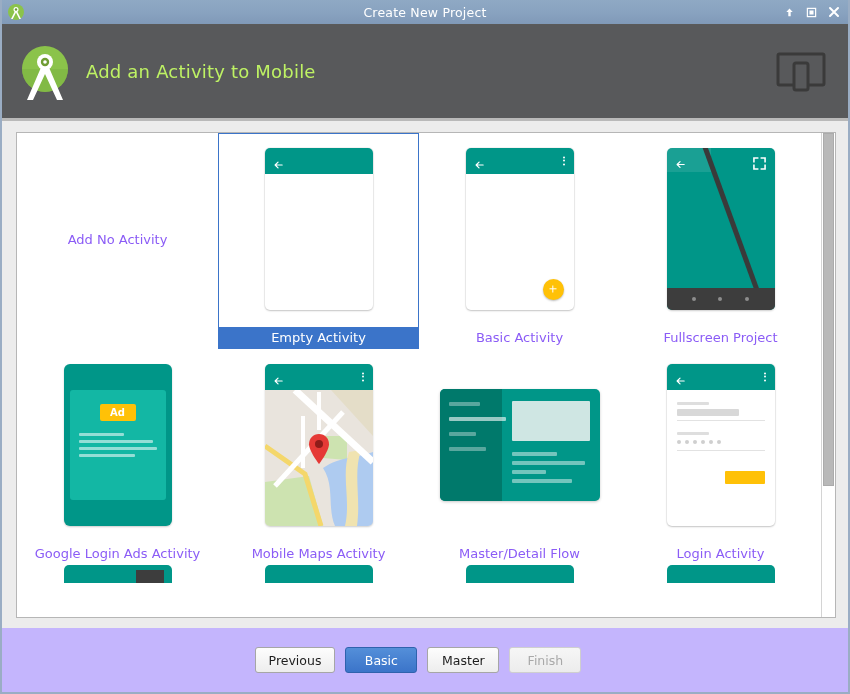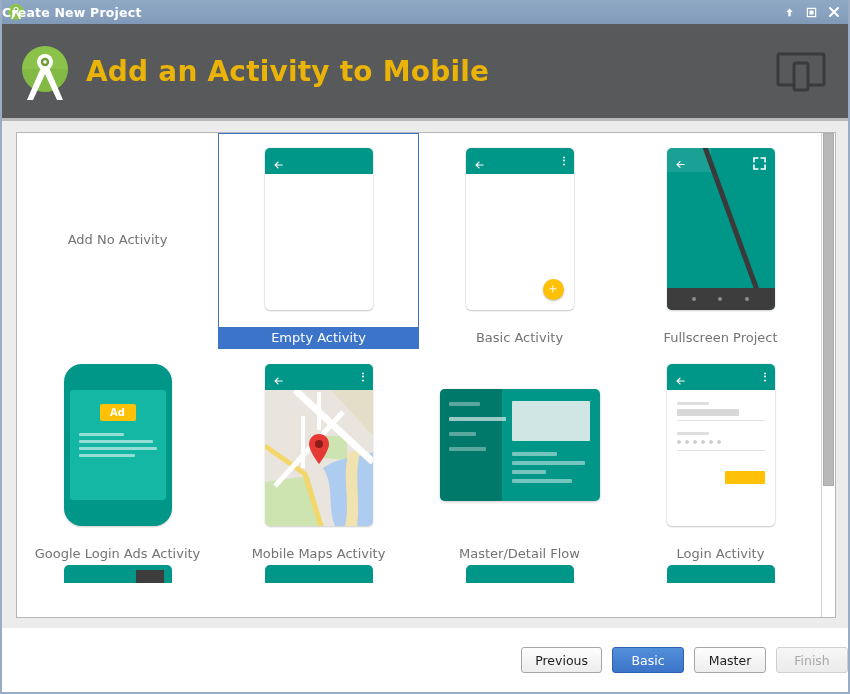--- a/index.html
+++ b/index.html
@@ -37,23 +37,23 @@
   .title-app-icon {
     width: 20px;
     height: 20px;
     margin-left: 4px;
     flex: 0 0 auto;
     position: relative;
   }
   .title-text {
     position: absolute;
     left: 0; right: 0;
-    text-align: left;
+    text-align: center;
     font-size: 12.5px;
-    font-weight: bold;
+    font-weight: normal;
     color: #ffffff;
     letter-spacing: 0.2px;
     pointer-events: none;
   }
   .win-controls {
     margin-left: auto;
     display: flex;
     align-items: center;
     gap: 9px;
     padding-right: 8px;
@@ -78,23 +78,23 @@
     box-sizing: border-box;
     border-bottom: 3px solid #b9b9b9;
   }
   .header-logo {
     width: 54px;
     height: 56px;
     flex: 0 0 auto;
     margin-right: 14px;
   }
   .header-title {
-    font-size: 28px;
-    color: #eab308;
-    font-weight: bold;
+    font-size: 18px;
+    color: #bef264;
+    font-weight: normal;
     letter-spacing: 0.2px;
     white-space: nowrap;
   }
   .header-device-icon {
     margin-left: auto;
     width: 50px;
     height: 44px;
     flex: 0 0 auto;
   }
 
@@ -150,21 +150,21 @@
     align-items: center;
     justify-content: center;
     position: relative;
   }
   .thumb-box.wide {
     width: 160px;
   }
   .cell-label {
     margin-top: 17px;
     font-size: 13px;
-    color: #737373;
+    color: #8b5cf6;
     text-align: center;
     width: 100%;
     padding: 3px 0 4px 0;
     box-sizing: border-box;
     white-space: nowrap;
   }
   .cell.selected .cell-label {
     background: #3b74c9;
     color: #ffffff;
   }
@@ -270,21 +270,21 @@
   .fs-navbar i {
     width: 4px; height: 4px;
     border-radius: 50%;
     background: #8d8d8d;
     display: block;
   }
 
   
   .admob-phone {
     width: 108px; height: 162px;
-    border-radius: 18px;
+    border-radius: 6px;
     background: #009688;
     position: relative;
     overflow: hidden;
     box-shadow: 0 1px 2px rgba(0,0,0,0.20);
   }
   .admob-card {
     position: absolute;
     left: 6px; right: 6px;
     top: 26px; bottom: 26px;
     background: #13b7a4;
@@ -390,24 +390,25 @@
     background: #b8b8b8;
     border: 1px solid #ababab;
     box-sizing: border-box;
   }
 
   
   .footer {
     position: absolute;
     left: 0; right: 0; bottom: 0;
     height: 64px;
-    background: #ffffff;
+    background: #c4b5fd;
     display: flex;
     align-items: center;
-    justify-content: flex-end;
+    justify-content: center;
+    padding-right: 14px;
     gap: 10px;
     box-sizing: border-box;
   }
   .btn {
     min-width: 72px;
     height: 26px;
     padding: 0 13px;
     font-size: 12.5px;
     font-family: "DejaVu Sans", "Liberation Sans", sans-serif;
     color: #1d1d1d;

